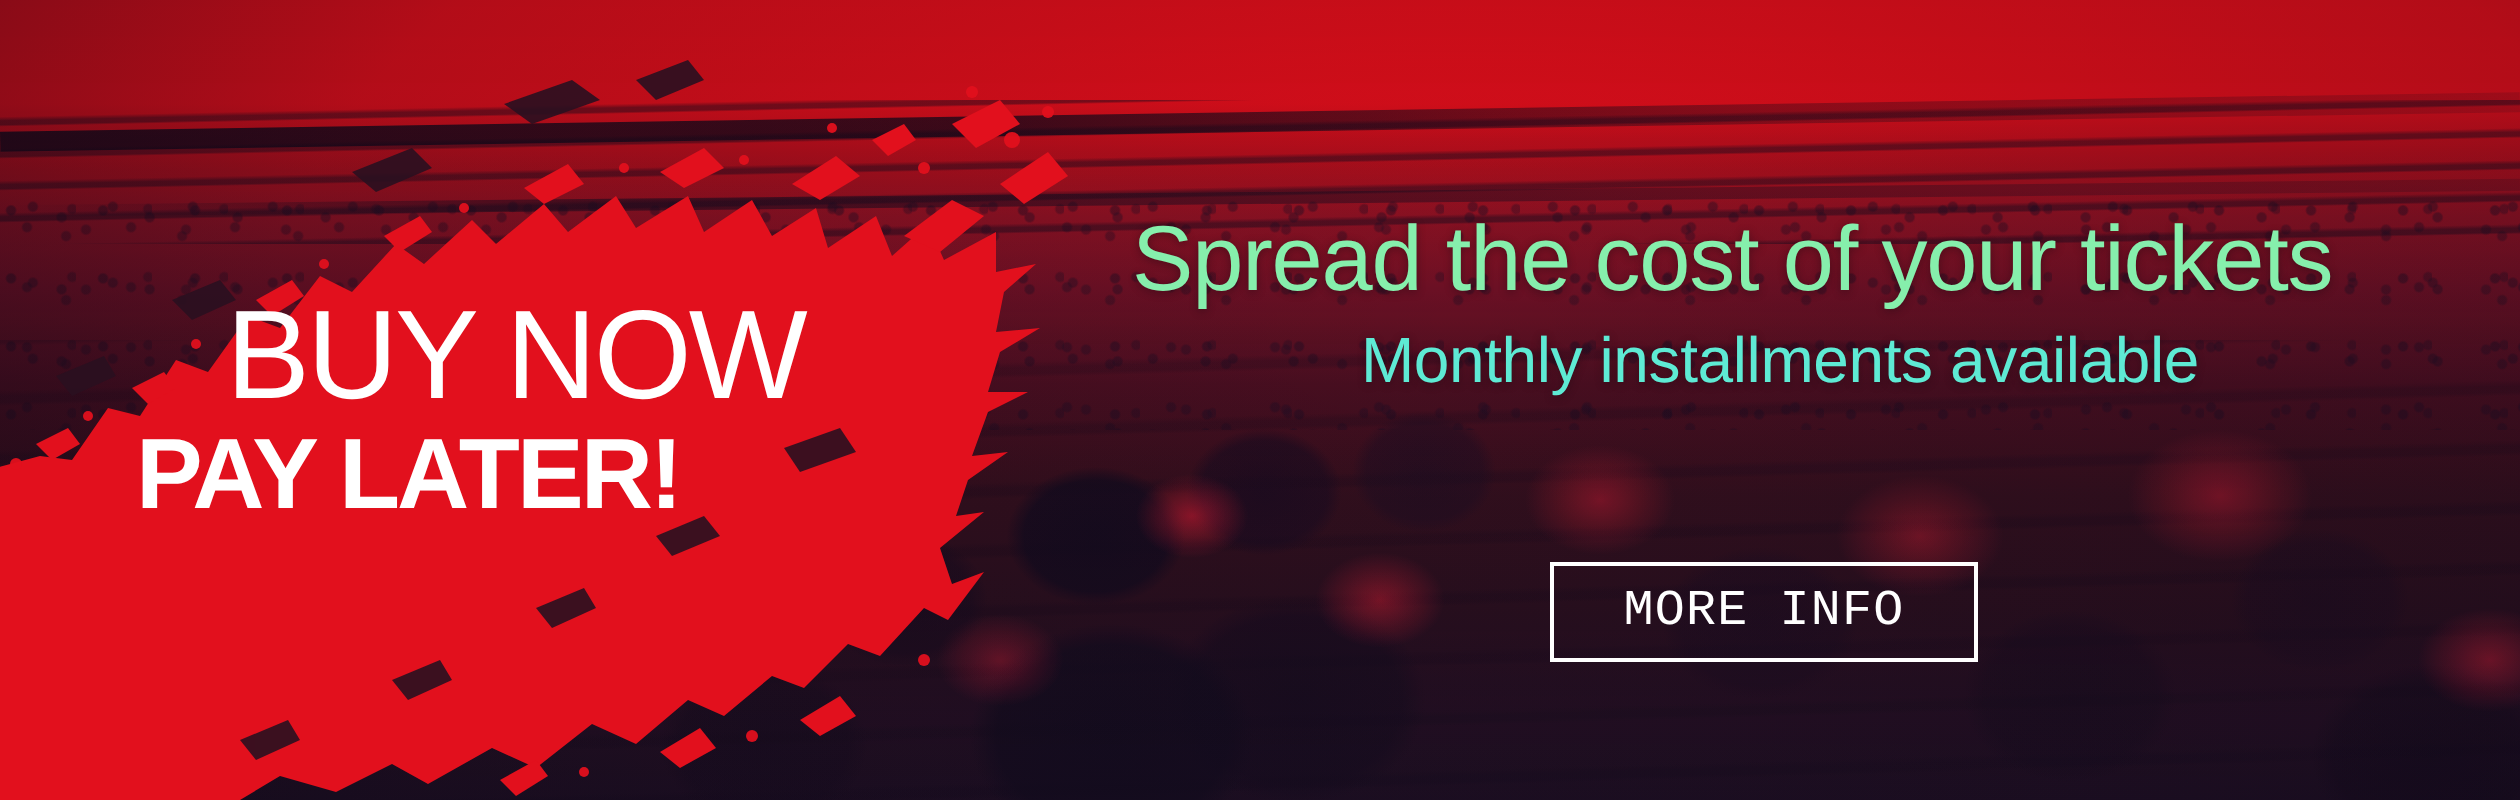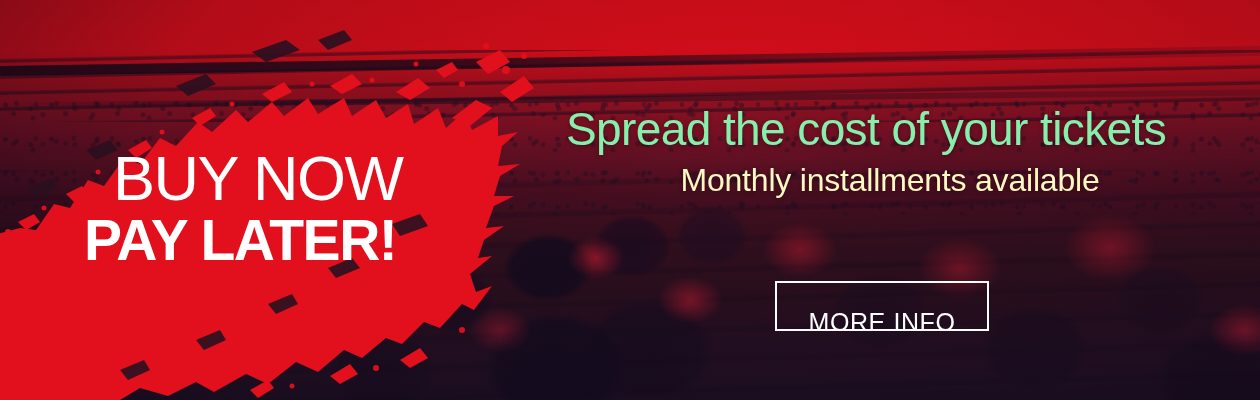--- a/index.html
+++ b/index.html
@@ -185,23 +185,23 @@
     top: 147px;
     font-size: 63px;
     line-height: 1;
     font-weight: normal;
     letter-spacing: -1.5px;
     color: #ffffff;
     white-space: nowrap;
   }
   .promo-line2 {
     position: absolute;
-    left: 84px;
+    left: 68px;
     top: 212px;
-    font-size: 57px;
+    font-size: 50px;
     line-height: 1;
     font-weight: bold;
     letter-spacing: -1.5px;
     color: #ffffff;
     white-space: nowrap;
   }
 
   
   .headline {
     position: absolute;
@@ -219,41 +219,41 @@
   .subhead {
     position: absolute;
     left: 566px;
     top: 164px;
     width: 648px;
     text-align: center;
     font-size: 32px;
     line-height: 1;
     font-weight: normal;
     letter-spacing: -0.2px;
-    color: #fef9c3;
+    color: #5eead4;
     white-space: nowrap;
     text-shadow: 0 1px 4px rgba(30,8,18,.45);
   }
 
   .cta {
     position: absolute;
     left: 775px;
     top: 281px;
     width: 214px;
     height: 50px;
     box-sizing: border-box;
     border: 2px solid #ffffff;
     background: transparent;
     color: #ffffff;
-    font-family: Liberation Sans, sans-serif;
+    font-family: Liberation Mono, monospace;
     font-size: 25px;
     letter-spacing: 0.6px;
     line-height: 46px;
     text-align: center;
-    padding: 16px;
+    padding: 0;
     cursor: pointer;
     white-space: nowrap;
   }
 </style>
 </head>
 <body>
 
 <div class="banner">
 
   <div class="bg-photo">

